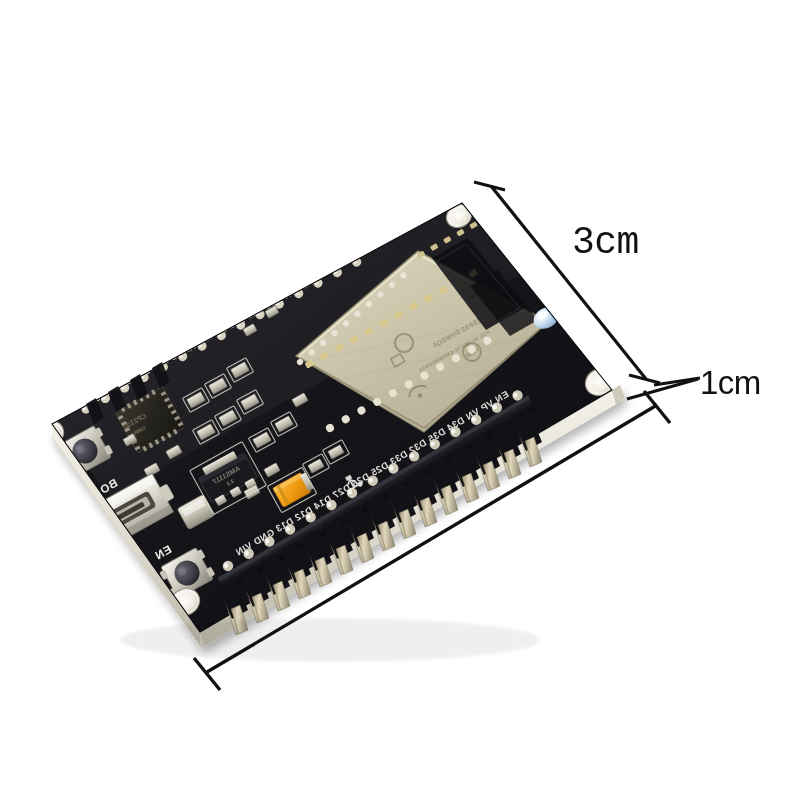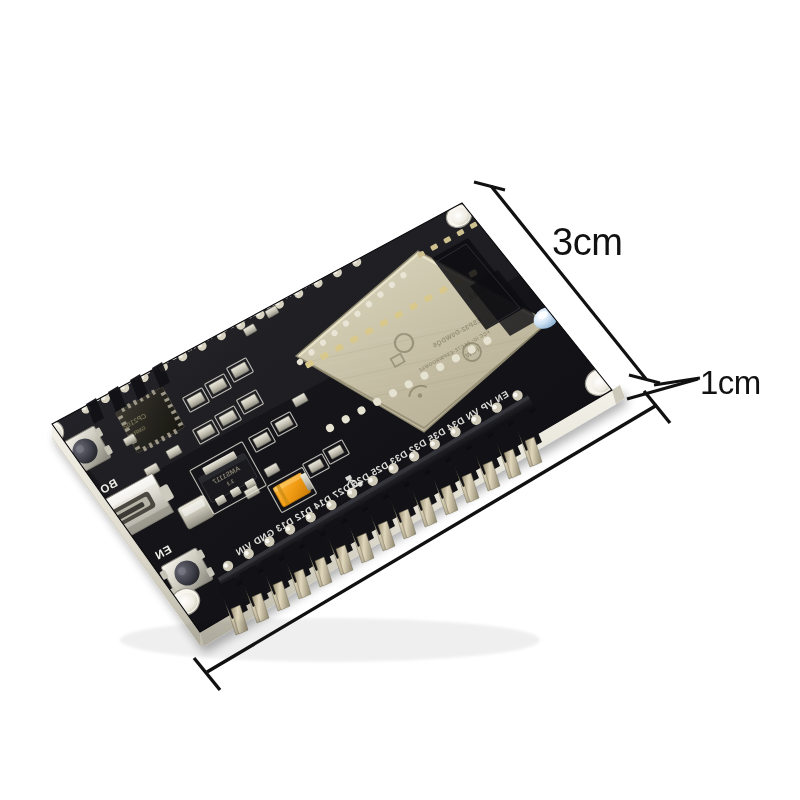--- a/index.html
+++ b/index.html
@@ -15,21 +15,21 @@
   
   .dim-label{
     position:absolute;
     color:#111111;
     font-family:"Liberation Sans","DejaVu Sans",sans-serif;
     font-weight:400;
     letter-spacing:-0.5px;
     white-space:nowrap;
     user-select:none;
   }
-  #lbl-3cm{left:552px;top:221px;font-size:38px;}
+  #lbl-3cm{left:572px;top:221px;font-size:38px;font-family:Liberation Mono, monospace;}
   #lbl-1cm{left:700px;top:364px;font-size:33px;}
   #lbl-525cm{left:430px;top:558px;font-size:38px;}
 
   svg.overlay{position:absolute;left:0;top:0;width:800px;height:800px;pointer-events:none;}
   svg.board{position:absolute;left:0;top:0;width:800px;height:800px;}
 </style>
 </head>
 <body>
 
 <div id="stage">

